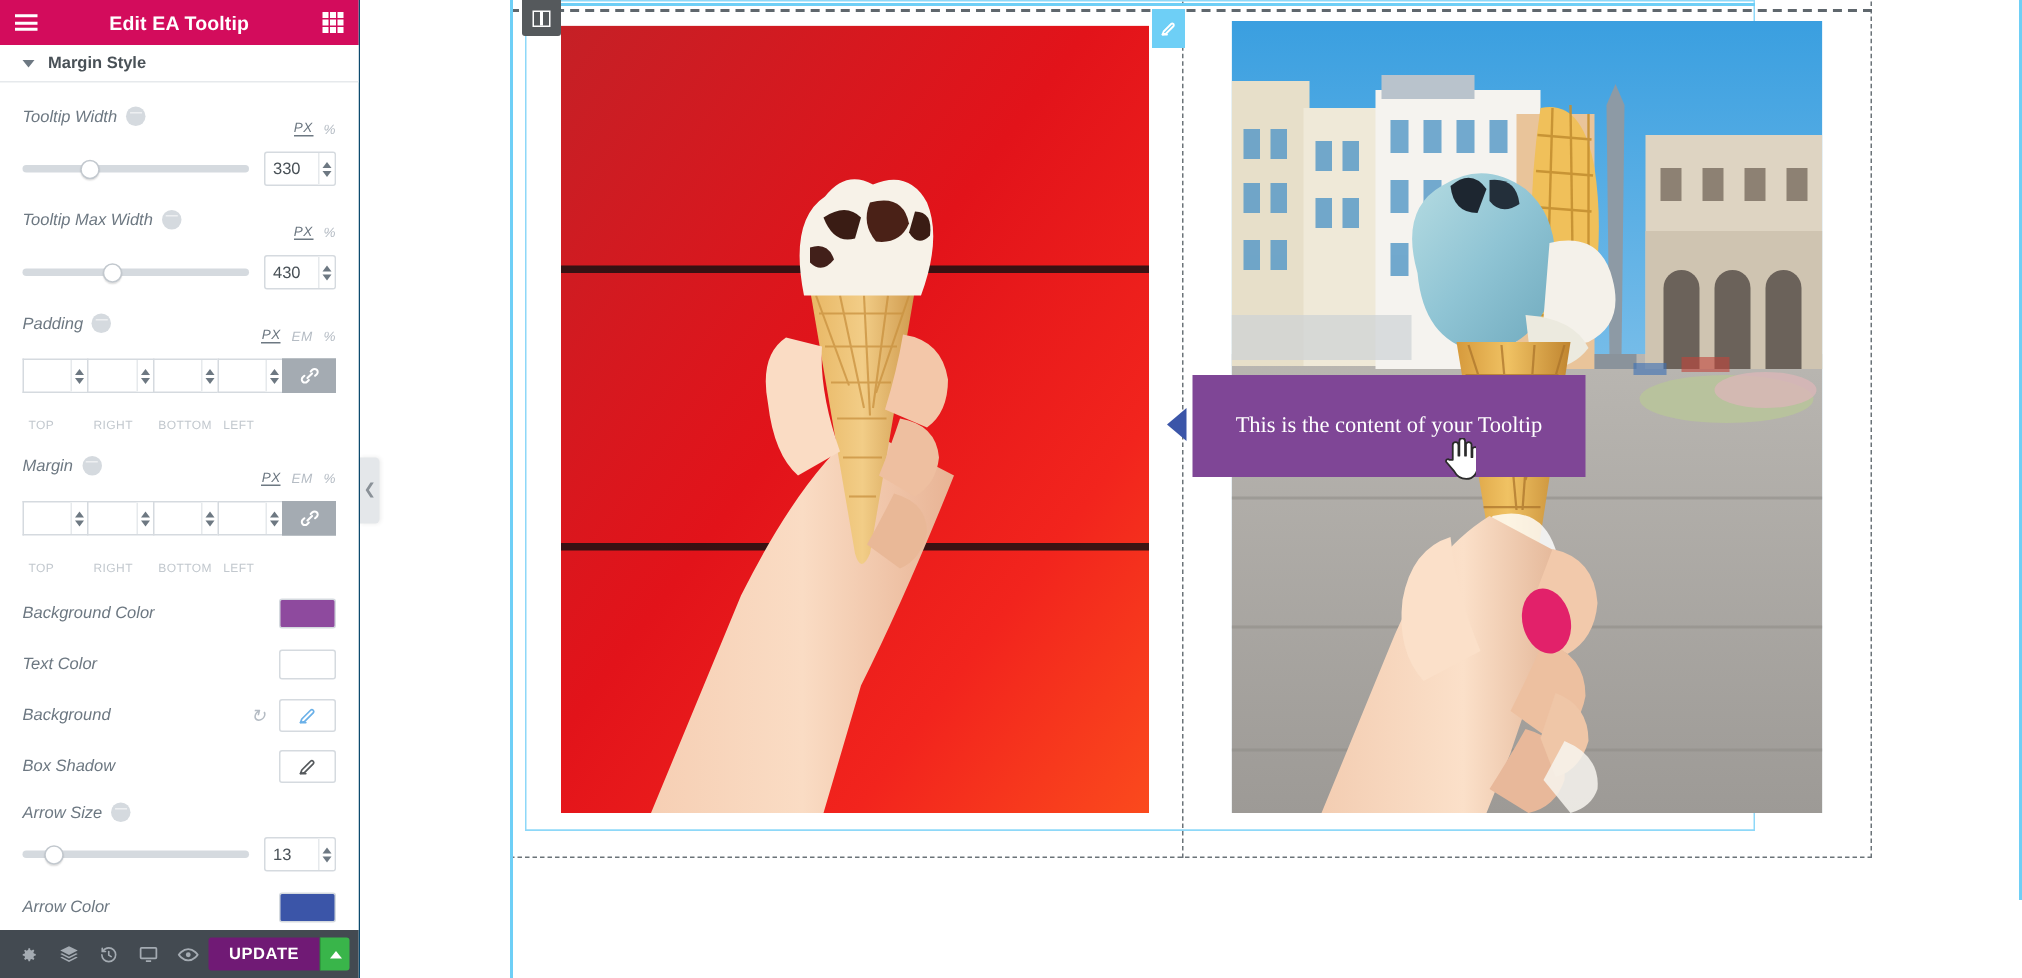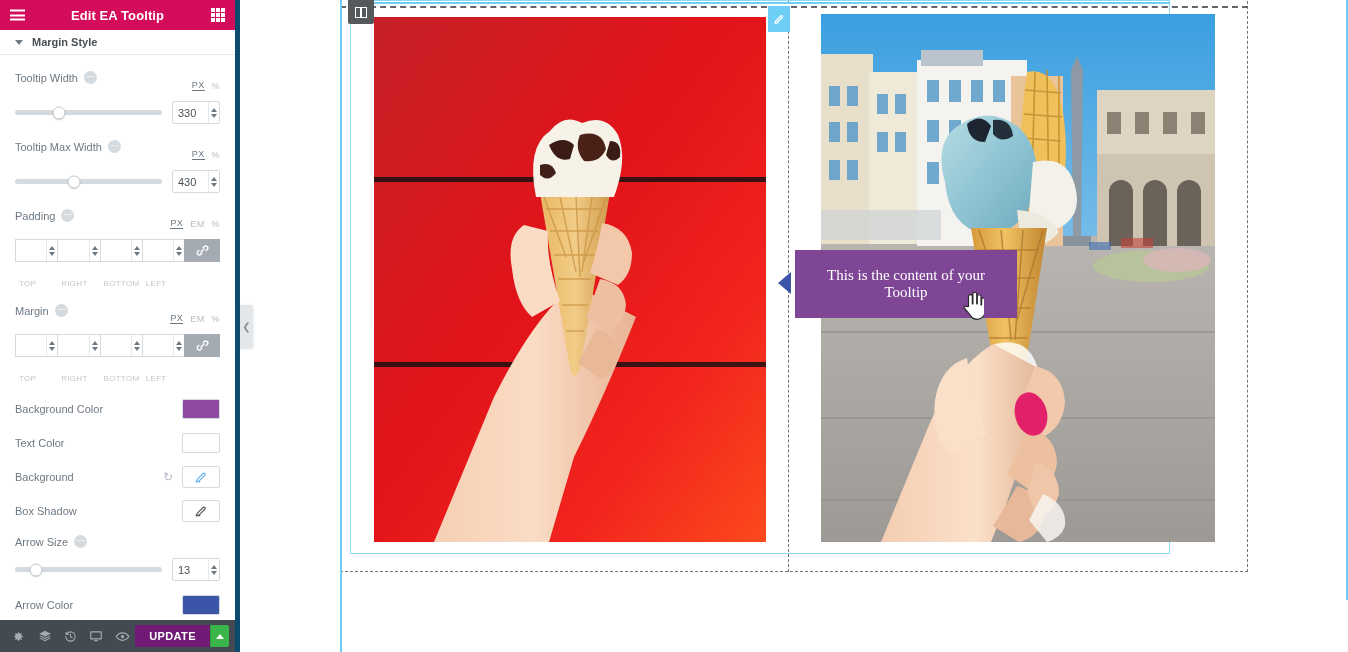--- a/index.html
+++ b/index.html
@@ -9,21 +9,21 @@
     font-family: "Liberation Sans", sans-serif;
     background: #ffffff;
   }
   #root { position: relative; width: 1348px; height: 652px; }
 
   
   #panel {
     position: absolute; left: 0; top: 0;
     width: 240px; height: 652px;
     background: #ffffff;
-    border-right: 5px solid #0c4a6e;
+    border-right: 1px solid #0c4a6e;
     display: flex; flex-direction: column;
   }
   #panel-header {
     height: 30px; background: #d30c5c; color: #fff;
     display: flex; align-items: center; position: relative;
     flex: 0 0 30px;
   }
   .hdr-burger {
     position: absolute; left: 10px; top: 50%; transform: translateY(-50%);
     width: 15px; height: 11px; display: flex; flex-direction: column;
@@ -49,21 +49,21 @@
     padding: 0 15px; border-bottom: 1px solid #e6e9ec;
     background: #fff; cursor: pointer;
   }
   .section-head .caret {
     width: 0; height: 0; border-left: 4px solid transparent;
     border-right: 4px solid transparent; border-top: 5px solid #6d7882;
   }
   .section-head .stitle { font-size: 11px; font-weight: bold; color: #495157; }
 
   .ctrl { padding: 9px 15px 0 15px; }
-  .ctrl-row { display: flex; align-items: center; justify-content: space-between; }
+  .ctrl-row { display: flex; align-items: center; justify-content: space-between; font-style: italic; }
   .ctrl-label {
     font-size: 11px; color: #6d7882; display: flex; align-items: center; gap: 6px;
   }
   .dyn {
     width: 13px; height: 13px; border-radius: 50%;
     background: #d5dadf; color: #fff; font-size: 10px; line-height: 11px;
     text-align: center; cursor: pointer; display: inline-block;
   }
   .dyn:after { content: "—"; font-size: 8px; position: relative; top: -2px; }
   .units { display: flex; align-items: center; gap: 7px; margin-top: 16px; }
@@ -214,21 +214,21 @@
   }
 
   
   .img-wrap { position: absolute; overflow: hidden; }
   #img-left  { left: 134px; top: 17px; width: 392px; height: 525px; }
   #img-right { left: 581px; top: 14px; width: 394px; height: 528px; }
 
   
   #tooltip {
     position: absolute; left: 555px; top: 250px;
-    width: 222px; min-height: 68px;
+    width: 262px; min-height: 68px;
     background: #7f4696; color: #ffffff;
     display: flex; align-items: center; justify-content: center;
     font-family: "Liberation Serif", serif; font-size: 15px;
     z-index: 25; padding: 10px 18px; text-align: center;
   }
   #tooltip-arrow {
     position: absolute; left: 538px; top: 272px;
     width: 0; height: 0; z-index: 26;
     border-top: 11px solid transparent;
     border-bottom: 11px solid transparent;

